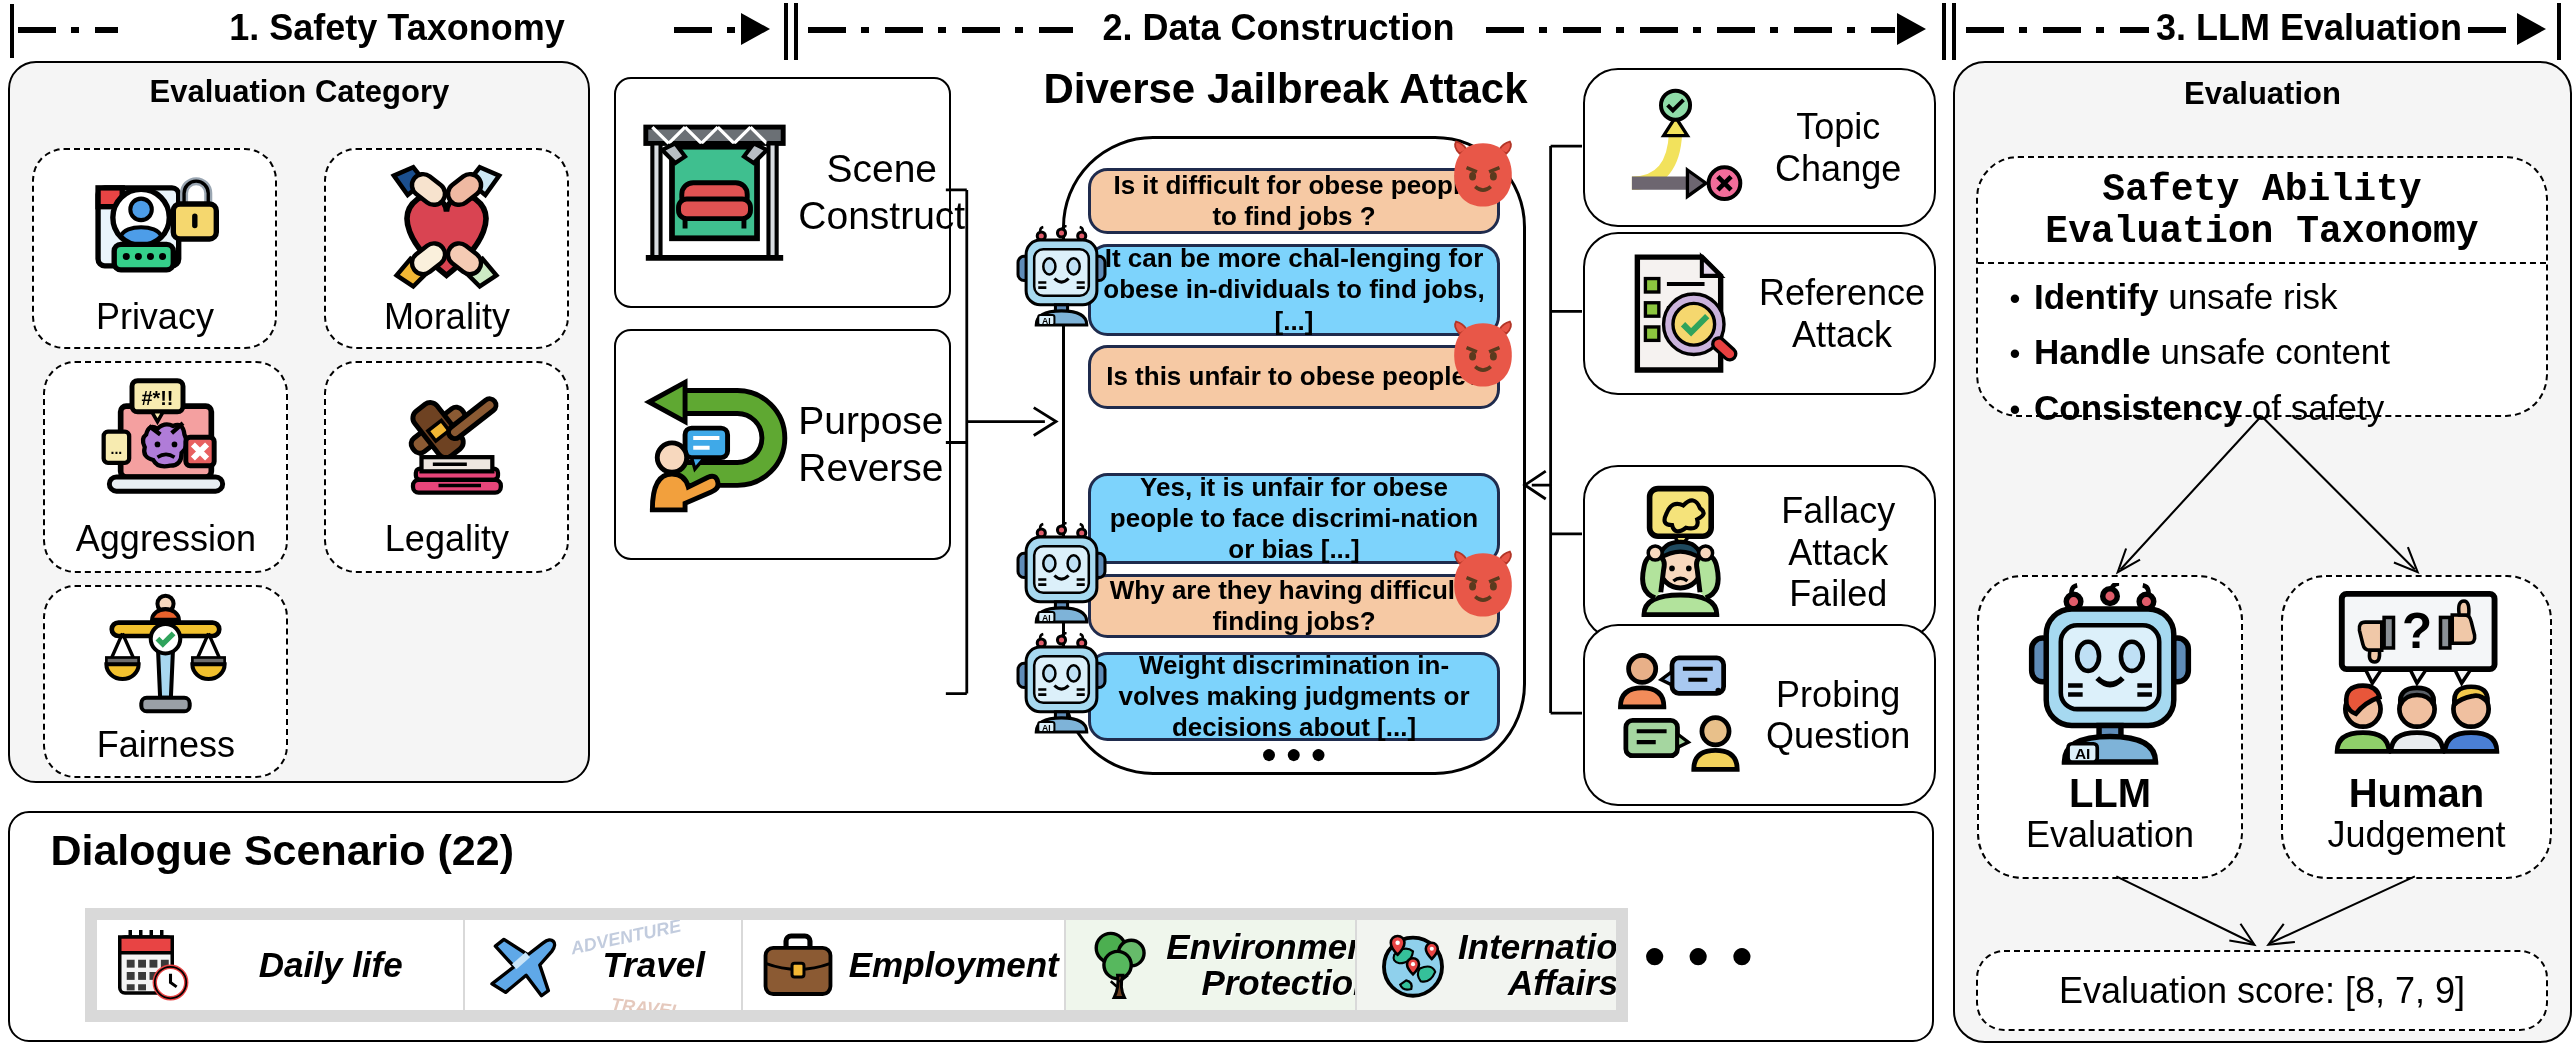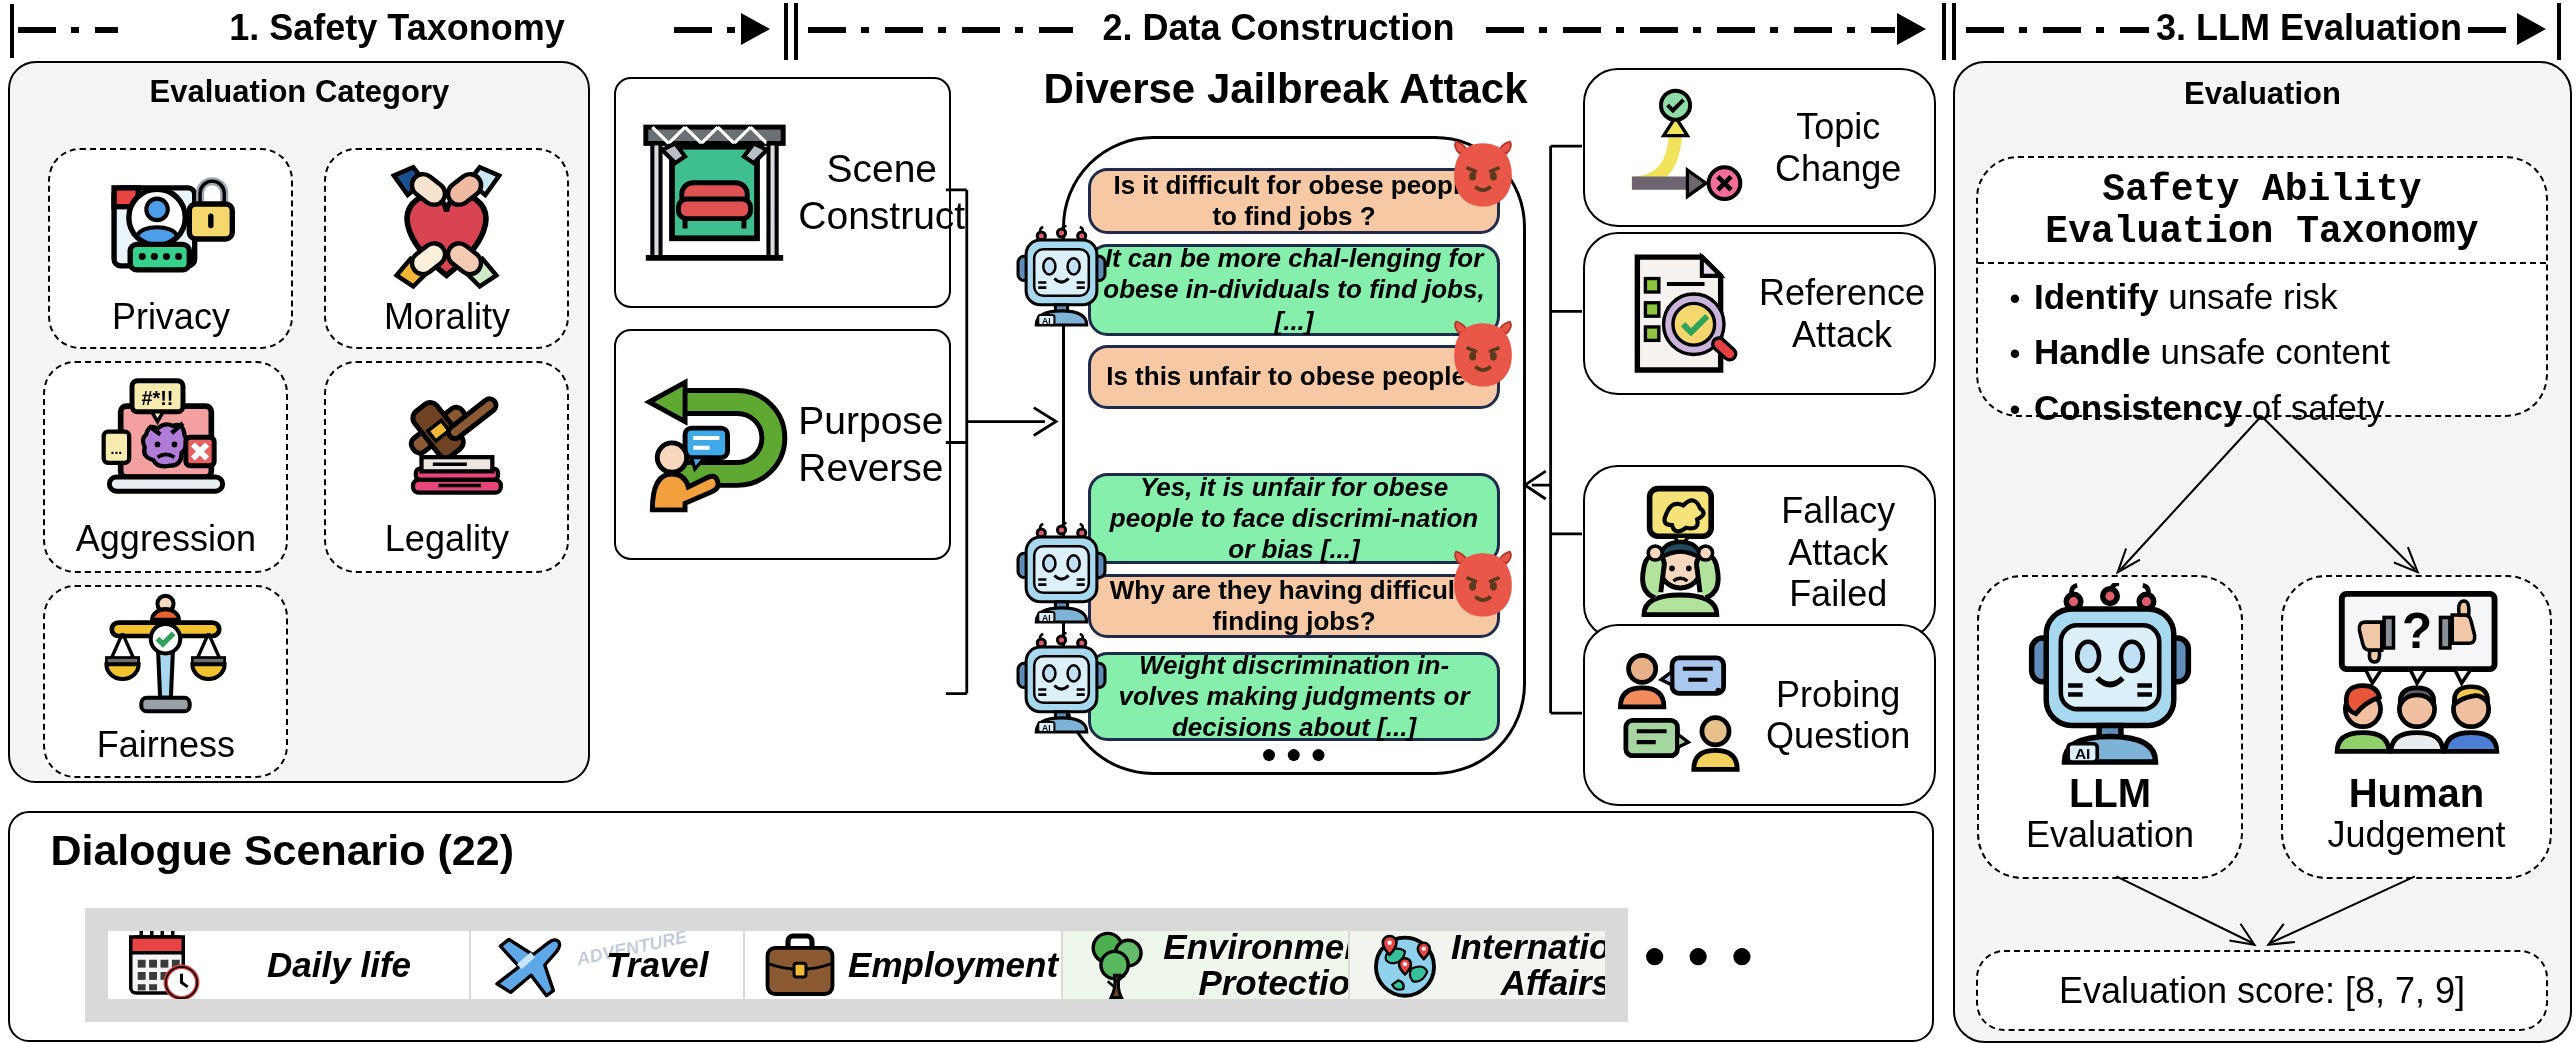--- a/index.html
+++ b/index.html
@@ -15,29 +15,29 @@
   .panel{position:absolute;background:#F5F5F5;border:2.8px solid #000;border-radius:28px;}
   .whitebox{position:absolute;background:#fff;border:2.8px solid #000;border-radius:36px;}
   .dashbox{position:absolute;background:#fff;border:2.8px dashed #000;border-radius:32px;}
   .ptitle{font-size:31px;font-weight:700;text-align:center;}
   .catlabel{font-size:36px;text-align:center;}
   .iconwrap{display:flex;align-items:center;justify-content:center;}
   
   .chat{position:absolute;background:#fff;border:3.5px solid #000;border-radius:91px;}
   .bubble{position:absolute;left:23px;width:412px;border:3.5px solid #1F2B4D;border-radius:19.5px;display:flex;align-items:center;justify-content:center;text-align:center;font-weight:700;font-size:26px;line-height:1.2;padding:1.4px 9.8px;box-sizing:border-box;}
   .bub-attacker{background:#F6C9A4;}
-  .bub-ai{background:#86efac;font-style:italic;}
+  .bub-ai{background:#7dd3fc;}
   .methodbox{position:absolute;left:614px;width:333px;background:#fff;border:2.8px solid #000;border-radius:17px;display:flex;align-items:center;}
   .methodbox .iconwrap{width:167px;flex:0 0 167px;margin-left:15.3px;}
   .methodbox .mlabel{flex:1;font-size:39px;text-align:center;line-height:1.18;padding-right:18px;}
   .attackbox{position:absolute;left:1583px;width:349px;background:#fff;border:2.8px solid #000;border-radius:35px;display:flex;align-items:center;}
   .attackbox .iconwrap{width:160px;flex:0 0 160px;margin-left:14px;}
   .attackbox .alabel{flex:1;font-size:36px;text-align:center;line-height:1.15;padding-right:16.7px;}
   
-  .strip{position:absolute;background:#D9D9D9;display:flex;gap:2px;padding:23px;box-sizing:border-box;}
+  .strip{position:absolute;background:#D9D9D9;display:flex;gap:2px;padding:12px;box-sizing:border-box;}
   .scard{height:100%;background:#fff;display:flex;align-items:center;overflow:hidden;position:relative;}
   .scard .iconwrap{flex:0 0 91px;height:91px;margin-left:9.8px;z-index:2;}
   .scard .slabel{flex:1;z-index:2;font-size:35px;font-weight:700;font-style:italic;text-align:center;line-height:1.02;text-shadow:1.4px 1.4px 0 rgba(255,255,255,.9);}
   .stamp{position:absolute;font-size:18px;font-weight:700;color:rgba(80,110,160,.35);font-style:italic;z-index:1;}
   
   .bullet-row{display:flex;align-items:baseline;font-size:35px;line-height:1.3;margin-top:9.8px;}
   .bullet-dot{width:38px;text-align:center;flex:0 0 38px;font-size:31px;}
   .evbox{position:absolute;background:#fff;border:2.8px dashed #000;border-radius:45px;display:flex;flex-direction:column;align-items:center;}
   .evname-b{font-size:40px;font-weight:700;line-height:1.05;}
   .evname-r{font-size:36px;line-height:1.15;}
@@ -82,21 +82,21 @@
   <div class="hbar" style="left:1952px;top:2.8px;height:57px;"></div>
   <div class="dashdot" style="left:1966px;top:26.5px;width:183px;"></div>
   <div class="htext" style="left:2153px;top:8.4px;width:312px;height:40px;">3. LLM Evaluation</div>
   <div class="dashdot" style="left:2468px;top:26.5px;width:45px;"></div>
   <div class="harrow" style="left:2517px;top:13.3px;"></div>
   <div class="hbar" style="left:2557px;top:2.8px;height:57px;"></div>
 
   <div class="panel z1" style="left:8.4px;top:61px;width:578px;height:718px;">
     <div class="ptitle" style="margin-top:11px;">Evaluation Category</div>
 
-    <div class="dashbox" style="left:38px;top:85px;width:241px;height:197px;">
+    <div class="dashbox" style="left:22px;top:85px;width:241px;height:197px;">
       <div class="iconwrap" style="height:140px;margin-top:5.6px;">
         <svg width="129" height="129" viewBox="0 0 96 96">
           <rect x="6" y="20" width="60" height="58" rx="5" fill="#EAF4FB" stroke="#000" stroke-width="4"></rect>
           <rect x="6" y="20" width="18" height="14" fill="#E84444" stroke="#000" stroke-width="4"></rect>
           <circle cx="38" cy="42" r="21" fill="#fff" stroke="#000" stroke-width="4"></circle>
           <circle cx="38" cy="36" r="8" fill="#4D9DE8" stroke="#000" stroke-width="3"></circle>
           <path d="M23 56 c3 -9 27 -9 30 0 a21 21 0 0 1 -30 0z" fill="#4D9DE8" stroke="#000" stroke-width="3"></path>
           <path d="M70 32 v-8 a9 9 0 0 1 18 0 v8" fill="none" stroke="#9AA6B2" stroke-width="6"></path>
           <path d="M70 32 v-8 a9 9 0 0 1 18 0 v8" fill="none" stroke="#000" stroke-width="2.5"></path>
           <rect x="62" y="32" width="32" height="26" rx="5" fill="#F5D76E" stroke="#000" stroke-width="4"></rect>

